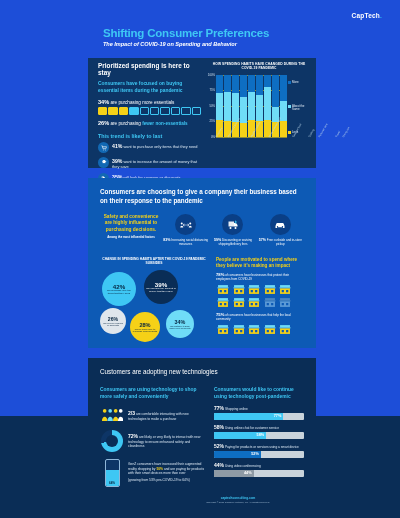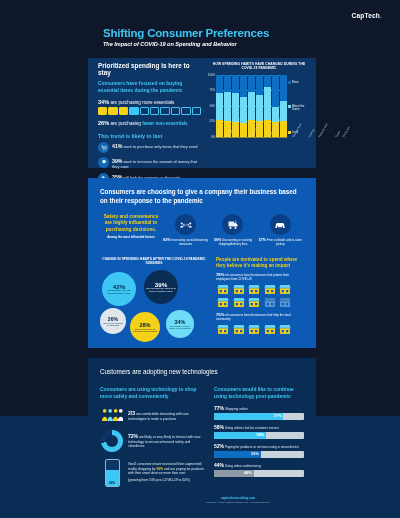--- a/index.html
+++ b/index.html
@@ -2,21 +2,21 @@
 <html><head>
 <meta charset="utf-8">
 <style>
   html,body{margin:0;padding:0;}
   body{
     width:400px;height:518px;overflow:hidden;
     background:#0a2d56;
     font-family:"Liberation Sans",sans-serif;
     color:#ffffff;
   }
-  .page{position:relative;width:400px;height:416px;background:#0f172a;}
+  .page{position:relative;width:400px;height:416px;background:#1d4ed8;}
 
   
   .brand{position:absolute;top:12px;right:18px;font-size:6.5px;font-weight:bold;letter-spacing:.2px;color:#ffffff;}
   .brand .dot{color:#29c2f2;}
 
   
   .titlewrap{position:absolute;top:27px;left:103px;}
   .title{font-size:11.5px;font-weight:bold;color:#3ec7f4;letter-spacing:-.2px;line-height:1.1;}
   .subtitle{font-size:5.6px;font-style:italic;font-weight:bold;color:#ffffff;margin-top:1.5px;letter-spacing:-.05px;}
 

